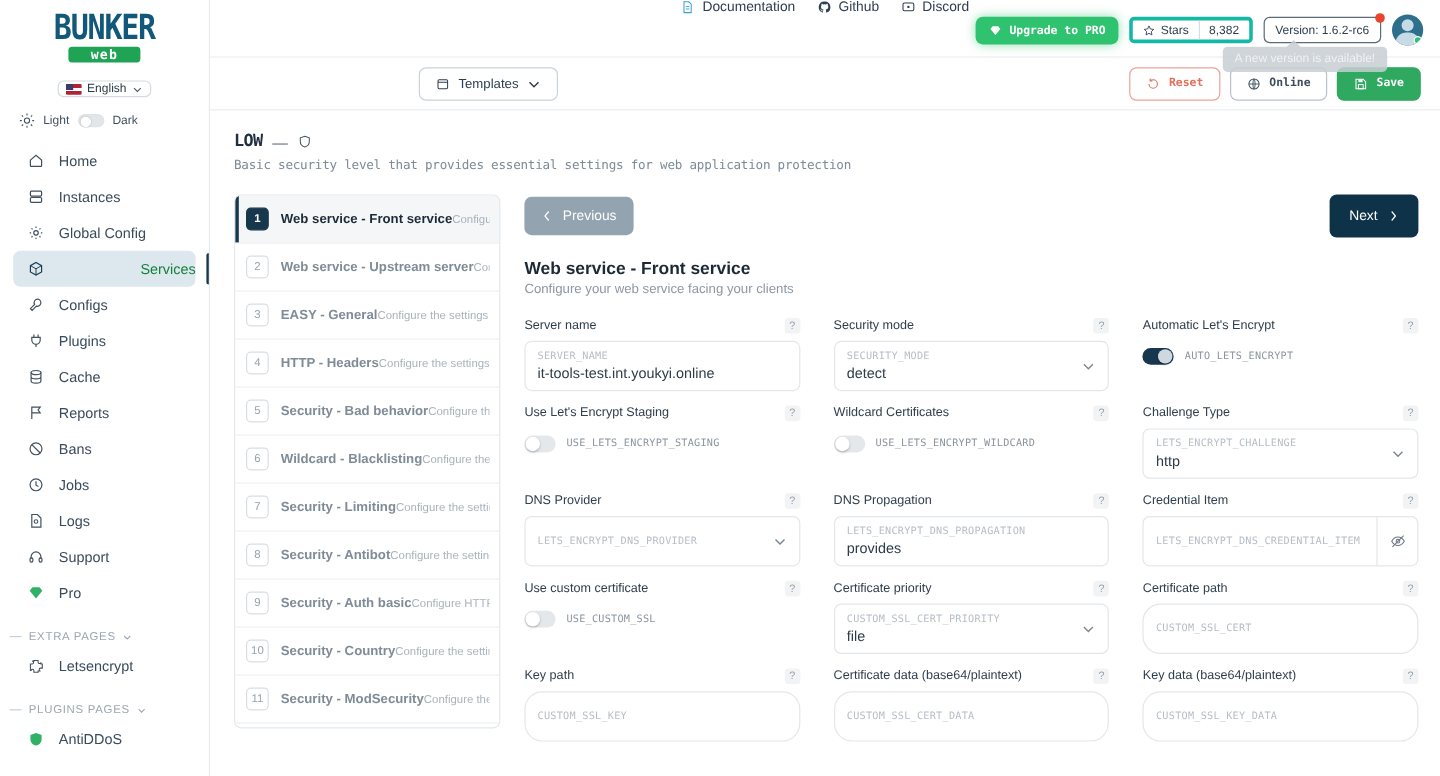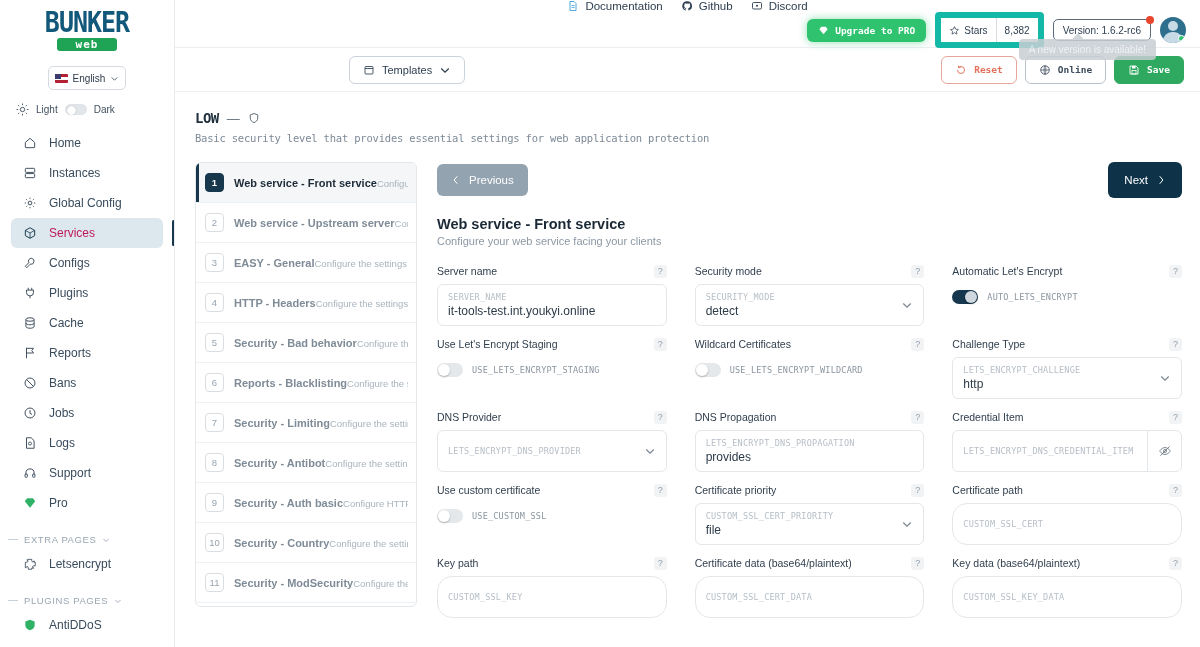--- a/index.html
+++ b/index.html
@@ -27,21 +27,21 @@
     transform: scaleY(1.15);
   }
   .logo-web {
     display: block; margin: 3px auto 0 auto; width: 60px;
     background: #1fa355; color: #fff; border-radius: 3px;
     font-family: "DejaVu Sans Mono", monospace;
     font-weight: bold; font-size: 11px; letter-spacing: 1px;
     line-height: 13px; text-align: center;
   }
   .lang-select {
-    margin: 11px auto 0 auto; width: 78px; height: 24px;
+    margin: 11px auto 0 auto; width: 78px; height: 14px;
     border: 1px solid #d5dbe1; border-radius: 5px;
     display: flex; align-items: center; justify-content: center; gap: 5px;
     font-size: 10px; color: #2b3a4a; background: #fff; cursor: pointer;
   }
   .flag { width: 13px; height: 9px; background: linear-gradient(#b22234 0 33%, #fff 33% 66%, #b22234 66%); position: relative; border-radius: 1px; }
   .flag::before { content:""; position:absolute; left:0; top:0; width:6px; height:5px; background:#3c3b6e; }
   .theme-row {
     margin-top: 13px; display: flex; align-items: center;
     gap: 7px; padding-left: 16px; font-size: 10px; color: #41505f;
   }
@@ -50,21 +50,21 @@
     position: relative; cursor: pointer; border: 1px solid #dfe3e7;
   }
   .toggle-pill i { position:absolute; left:1px; top:0.5px; width:9px; height:9px; border-radius:50%; background:#fff; box-shadow:0 0 1px rgba(0,0,0,.4); display:block;}
 
   .nav { margin-top: 12px; }
   .nav-item {
     display: flex; align-items: center; gap: 12px;
     height: 30px; margin: 0 11px; padding-left: 11px;
     border-radius: 6px; font-size: 12px; color: #394b5c; cursor: pointer;
   }
-  .nav-item.active { background: #dde8ee; color: #be185d; }
+  .nav-item.active { background: #dde8ee; color: #15803d; justify-content: space-between; }
   .nav-item .ico { width: 15px; height: 15px; display: flex; align-items: center; justify-content: center; flex: 0 0 15px; }
   .nav-item .ico svg { width: 14px; height: 14px; }
   .section-head {
     display:flex; align-items:center; gap:6px;
     margin: 16px 0 4px 8px; font-size: 9.5px; letter-spacing: 0.6px;
     color: #9aa6b2; text-transform: uppercase;
   }
   .section-head .dash { width: 10px; height: 1px; background: #c9d1d8; display:block;}
   .active-marker {
     position: absolute; right: -1px; width: 3px; height: 26px;
@@ -81,21 +81,21 @@
   .topbar-links { display: flex; align-items: center; gap: 18px; }
   .tlink { display: flex; align-items: center; gap: 6px; font-size: 11.5px; color: #2d3e50; cursor: pointer; }
   .tlink svg { width: 12px; height: 12px; }
   .topbar-right { margin-left: auto; display: flex; align-items: center; gap: 9px; }
   .btn-pro {
     background: #2fc36f; color: #fff; border-radius: 6px; height: 23px;
     display: flex; align-items: center; gap: 6px; padding: 0 11px;
     font-family: "DejaVu Sans Mono", monospace; font-size: 9.5px; font-weight: bold;
     box-shadow: 0 0 9px rgba(47,195,111,.55); cursor: pointer; white-space: nowrap;
   }
-  .stars-group { display: flex; height: 36px; border: 6px solid #14b8a6; border-radius: 4px; overflow: hidden; cursor: pointer; justify-content: space-between; }
+  .stars-group { display: flex; height: 22px; border: 3px solid #14b8a6; border-radius: 4px; overflow: hidden; cursor: pointer; justify-content: space-between; }
   .stars-left { display:flex; align-items:center; gap:4px; padding: 0 8px; font-size: 10px; color:#2d3e50; }
   .stars-right { display:flex; align-items:center; padding: 0 8px; font-size: 10px; color:#2d3e50; border-left: 1px solid #d8dde2; }
   .version-btn {
     height: 22px; border: 1px solid #5b6b7a; border-radius: 5px;
     padding: 0 9px; display:flex; align-items:center; font-size:10px;
     color:#2d3e50; background:#fff; position: relative; cursor:pointer;
   }
   .version-dot { position:absolute; right:-4px; top:-4px; width:8px; height:8px; border-radius:50%; background:#e8452c; }
   .avatar { width: 26px; height: 26px; border-radius: 50%; background: #2e6f8e; position: relative; cursor:pointer; overflow:hidden;}
   .avatar::before{content:"";position:absolute;left:8px;top:4px;width:10px;height:10px;border-radius:50%;background:#c7dbe6;}
@@ -524,21 +524,21 @@
           <div class="step">
             <span class="num">4</span>
             <span class="txt"><span class="t1">HTTP - Headers</span><span class="t2">Configure the settings related to the HTTP he</span></span>
           </div>
           <div class="step">
             <span class="num">5</span>
             <span class="txt"><span class="t1">Security - Bad behavior</span><span class="t2">Configure the settings related to the automat</span></span>
           </div>
           <div class="step">
             <span class="num">6</span>
-            <span class="txt"><span class="t1">Reports - Blacklisting</span><span class="t2">Configure the settings related to the external</span></span>
+            <span class="txt"><span class="t1">Wildcard - Blacklisting</span><span class="t2">Configure the settings related to the external</span></span>
           </div>
           <div class="step">
             <span class="num">7</span>
             <span class="txt"><span class="t1">Security - Limiting</span><span class="t2">Configure the settings related to limiting requ</span></span>
           </div>
           <div class="step">
             <span class="num">8</span>
             <span class="txt"><span class="t1">Security - Antibot</span><span class="t2">Configure the settings about bot detection</span></span>
           </div>
           <div class="step">

